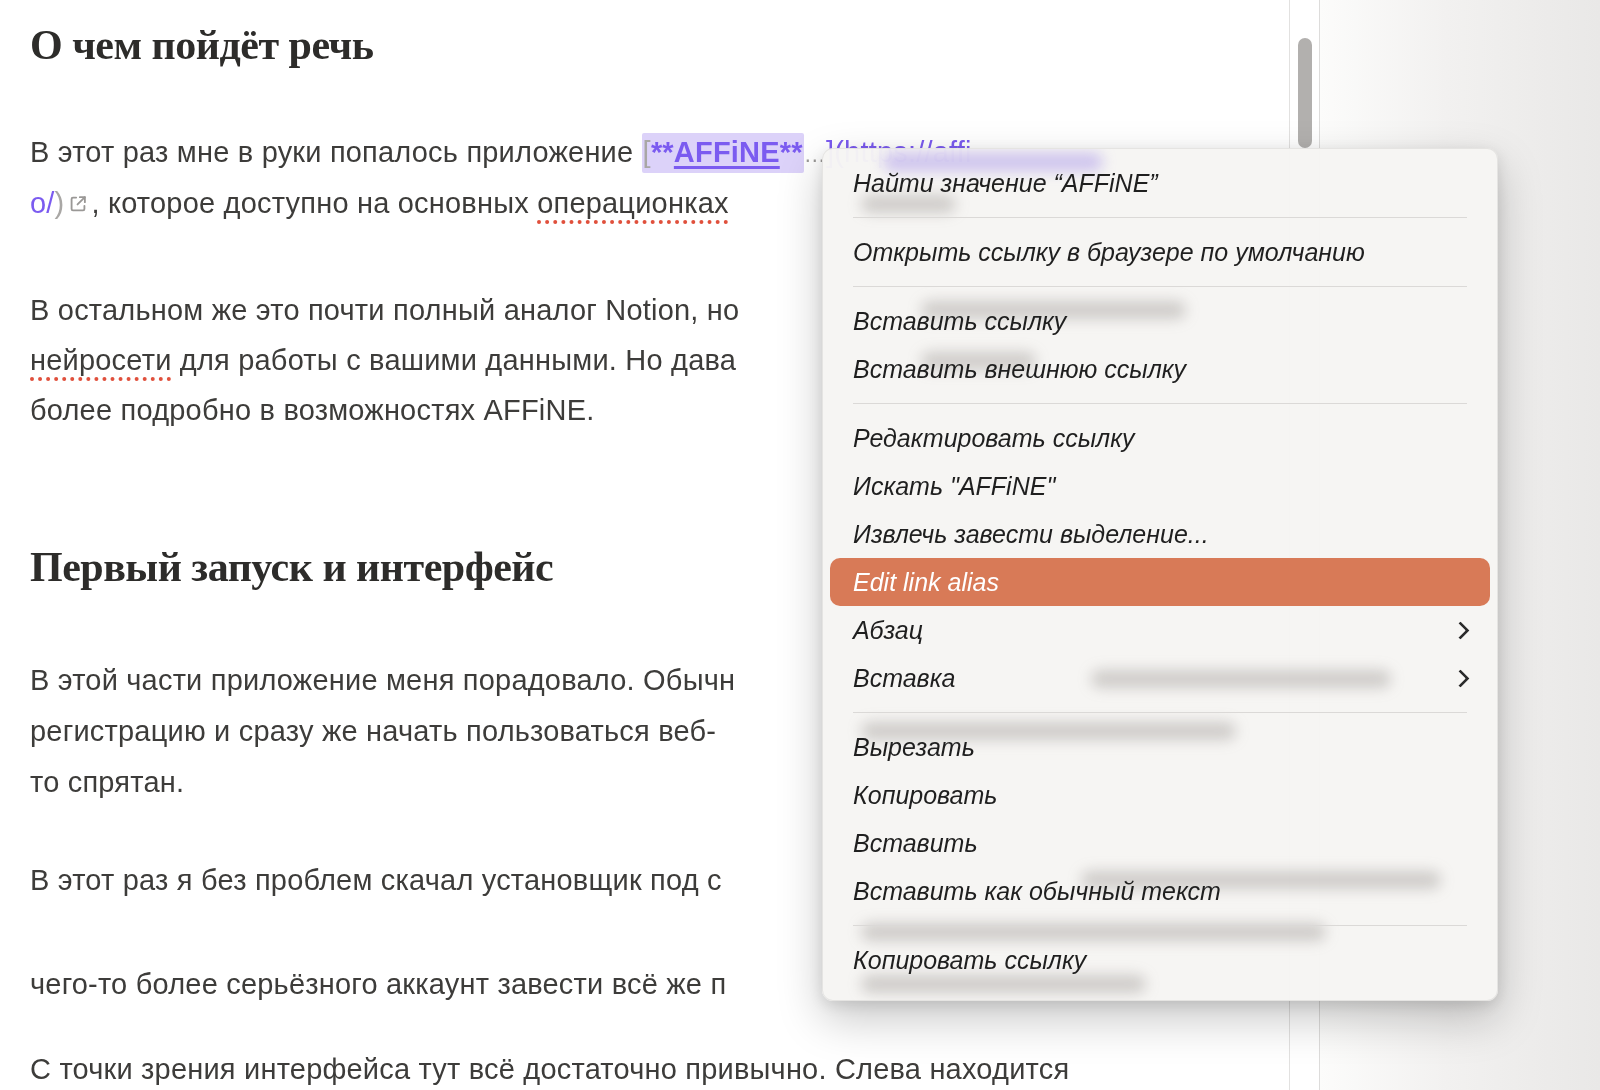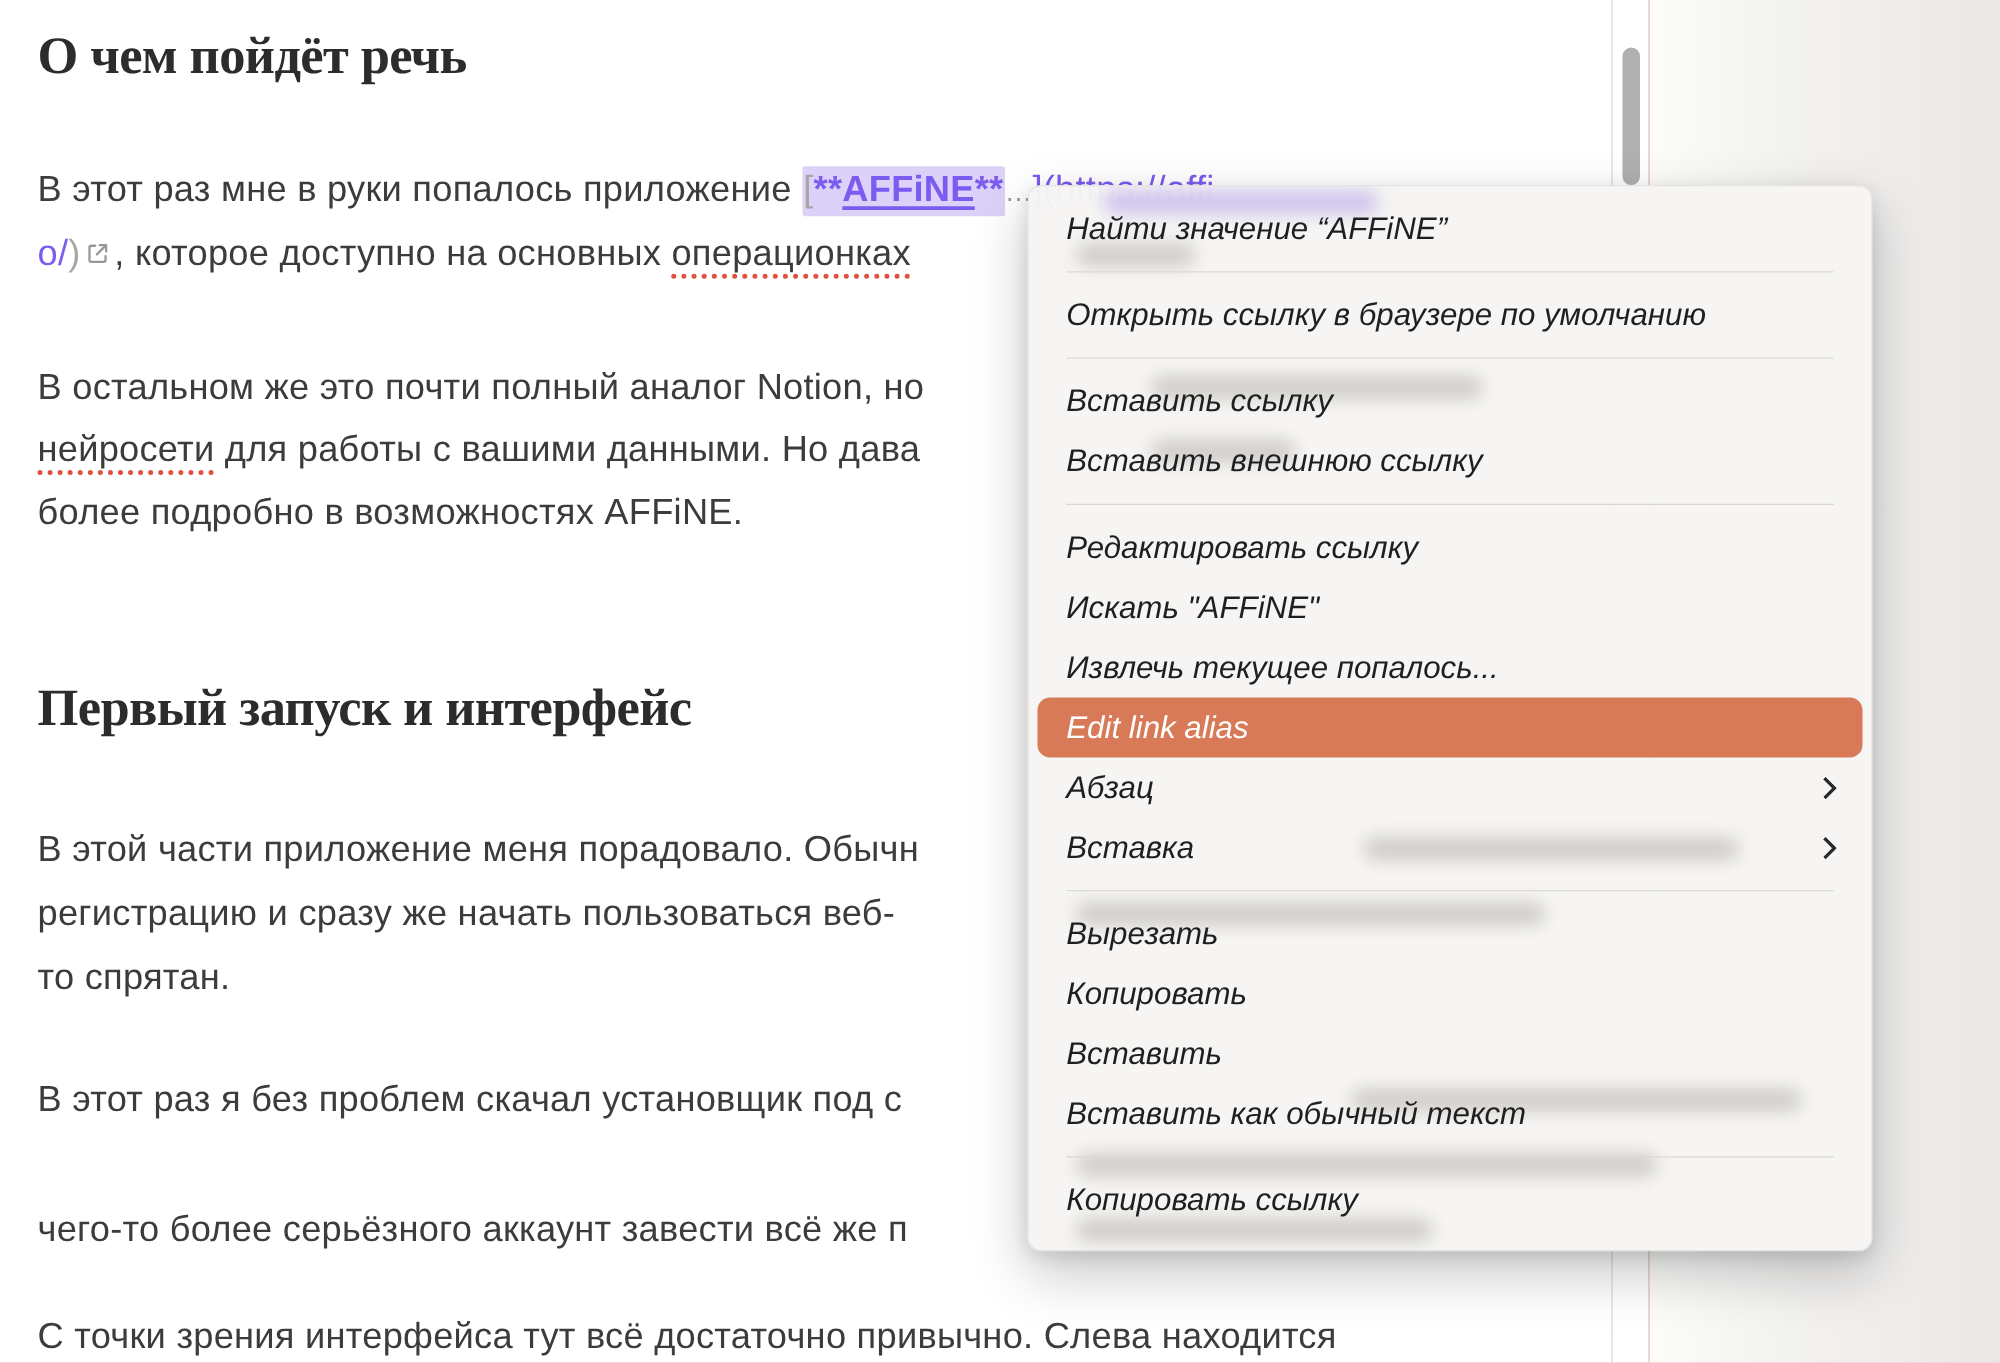--- a/index.html
+++ b/index.html
@@ -1,18 +1,18 @@
 <!DOCTYPE html>
 <html><head>
 <meta charset="utf-8">
 <style>
   * { margin:0; padding:0; box-sizing:border-box; }
   html,body { width:1600px; height:1090px; overflow:hidden; background:#fff; }
   body { font-family:"Liberation Sans", sans-serif; }
-  #page { position:relative; width:1600px; height:1090px; overflow:hidden; background:#ef4444; }
+  #page { position:relative; width:1600px; height:1090px; overflow:hidden; background:#1d4ed8; }
 
   
   #doc { position:absolute; left:0; top:0; width:1290px; height:1090px; background:#ffffff; overflow:hidden; z-index:1; }
   .h1 { position:absolute; left:30px; white-space:nowrap; font-family:"Liberation Serif", serif; font-weight:700;
         font-size:42px; line-height:50px; color:#2d2c2a; letter-spacing:-0.5px; }
   .line { position:absolute; left:30px; white-space:nowrap; font-size:29px; line-height:34px; color:#3d3c3a; letter-spacing:0.2px; }
   .purple { color:#7b5bf0; }
   .bold { font-weight:700; }
   .u { text-decoration:underline; text-decoration-thickness:2.5px; text-underline-offset:4px; }
   .sel { background:#dcd2f9; border-radius:2px; padding:3px 1px 5px 1px; }
@@ -116,21 +116,21 @@
       </div>
     <div class="sep"></div>
 
     <div class="mi">
         <span class="lbl">Редактировать ссылку</span>
       </div>
     <div class="mi">
         <span class="lbl">Искать "AFFiNE"</span>
       </div>
     <div class="mi">
-        <span class="lbl">Извлечь текущее попалось...</span>
+        <span class="lbl">Извлечь завести выделение...</span>
       </div>
     <div class="mi hl">
         <span class="lbl">Edit link alias</span>
       </div>
     <div class="mi">
         <span class="lbl">Абзац</span>
         <span class="chev"></span>
       </div>
     <div class="mi">
         <span class="lbl">Вставка</span>

